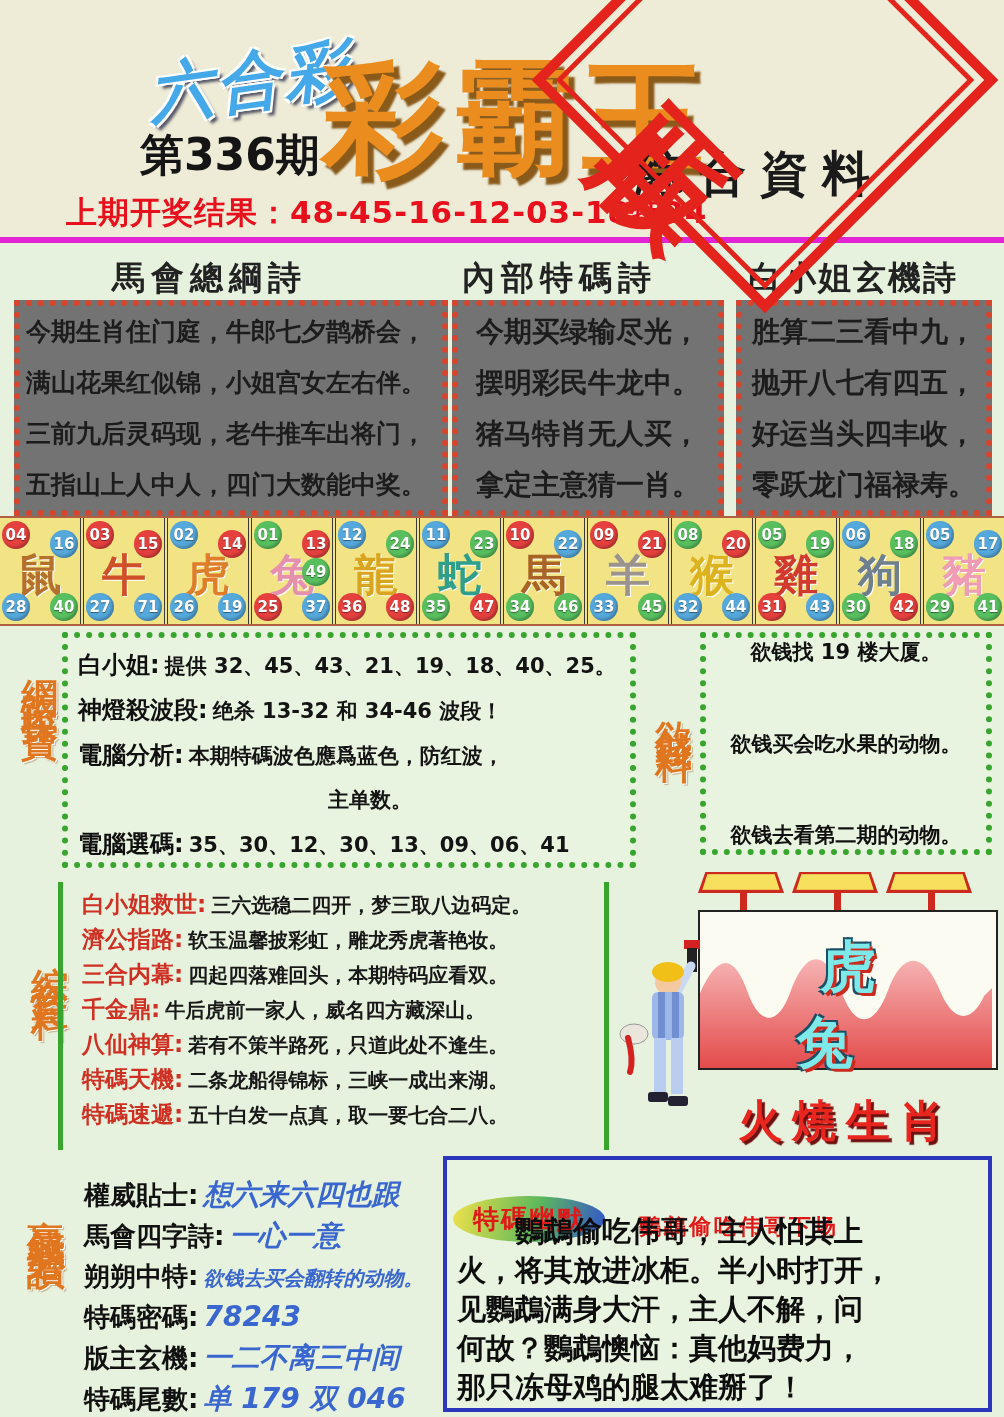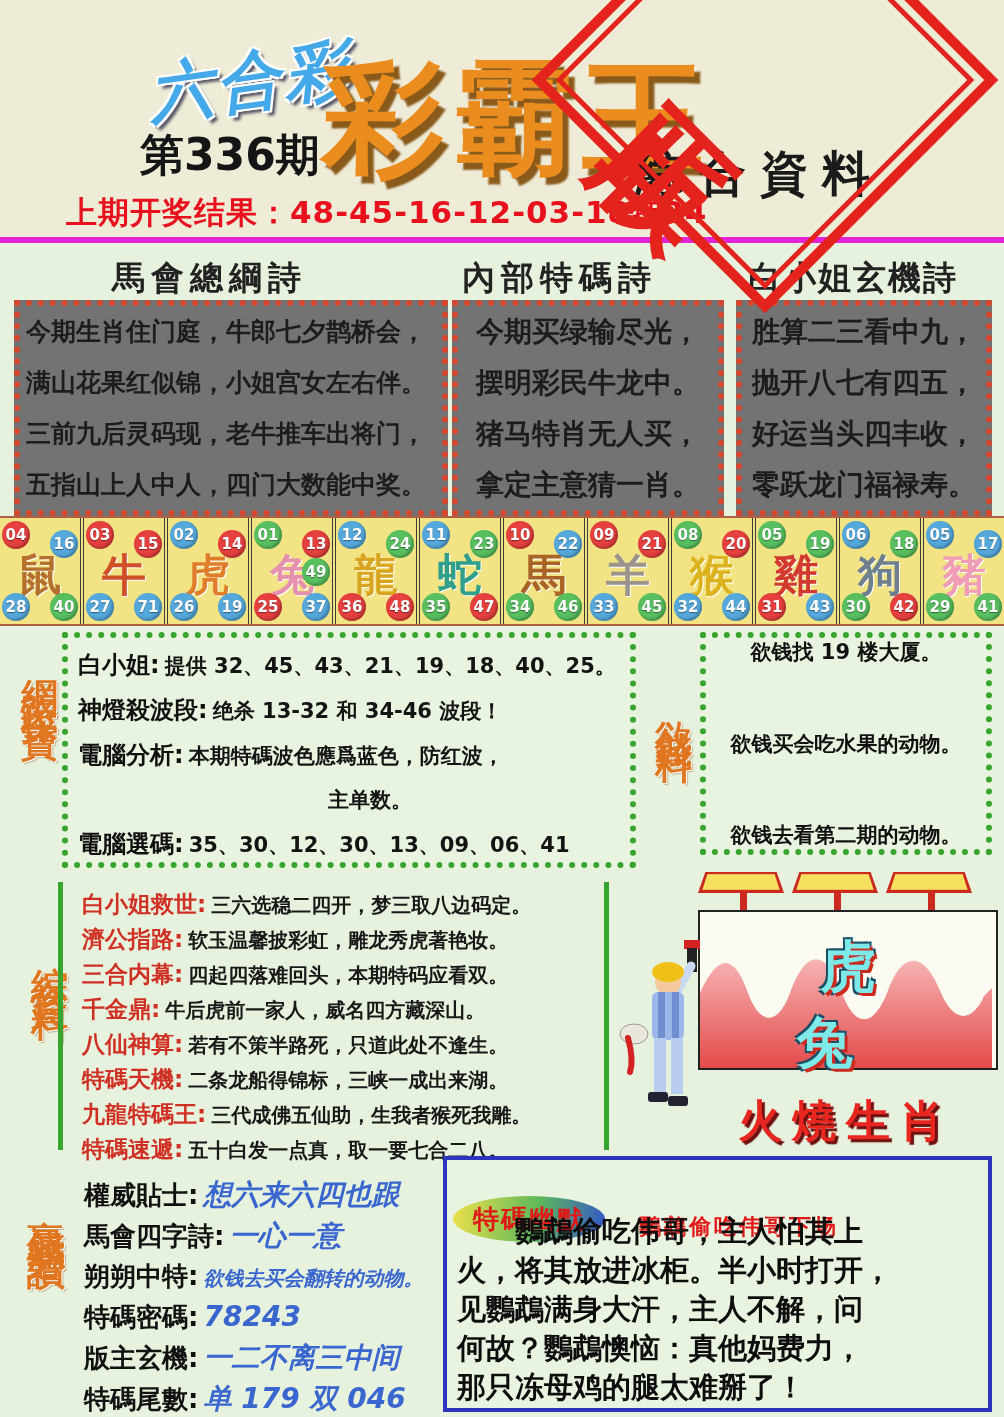--- a/index.html
+++ b/index.html
@@ -302,24 +302,20 @@
     </div>
     <div class="comp-row">
       <span class="comp-label">八仙神算:</span>
       <span class="comp-val">若有不策半路死，只道此处不逢生。</span>
     </div>
     <div class="comp-row">
       <span class="comp-label">特碼天機:</span>
       <span class="comp-val">二条龙船得锦标，三峡一成出来湖。</span>
     </div>
     <div class="comp-row">
-      <span class="comp-label">九龍特碼王:</span>
-      <span class="comp-val">三代成佛五仙助，生我者猴死我雕。</span>
-    </div>
-    <div class="comp-row">
       <span class="comp-label">特碼速遞:</span>
       <span class="comp-val">五十白发一点真，取一要七合二八。</span>
     </div>
   </div>
 
   <div class="lamp lamp1">
       <div class="lampshade"></div>
       <div class="lamppost"></div>
     </div>
   <div class="lamp lamp2">

